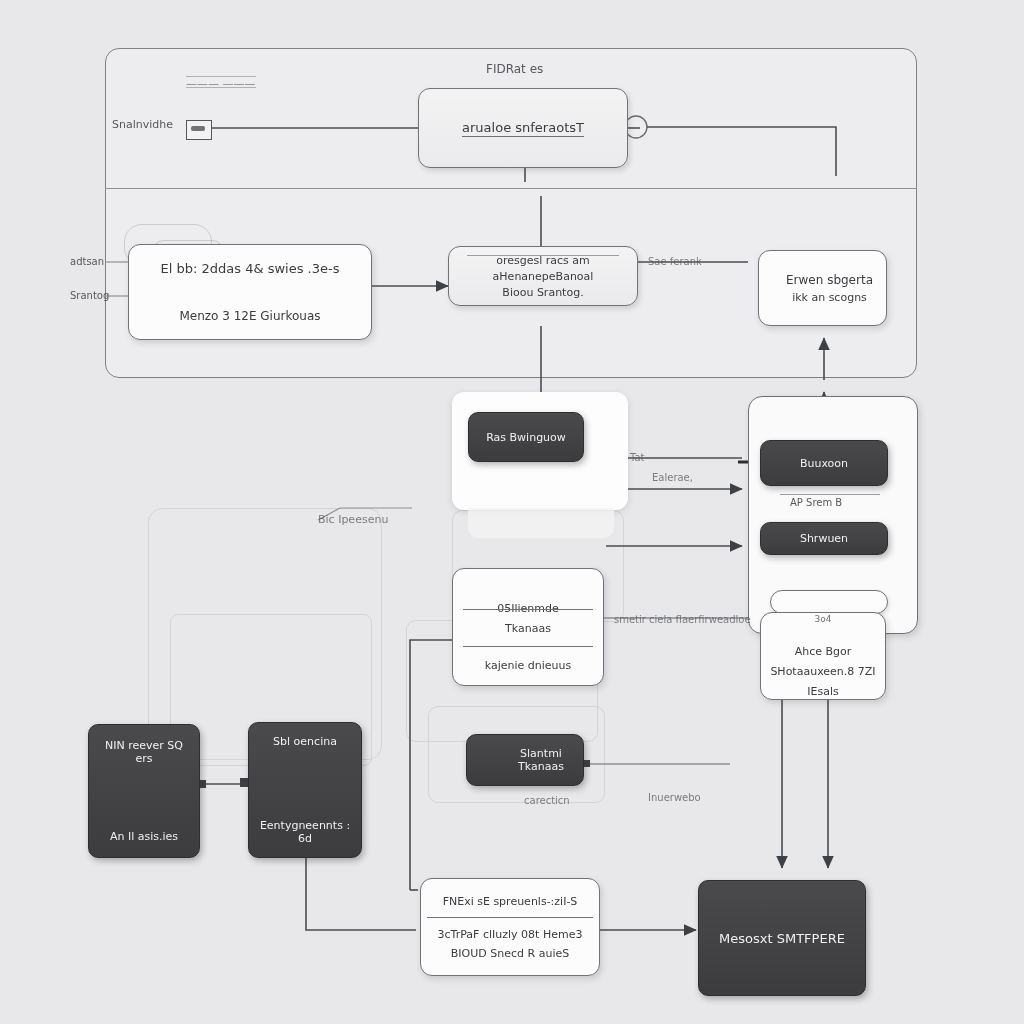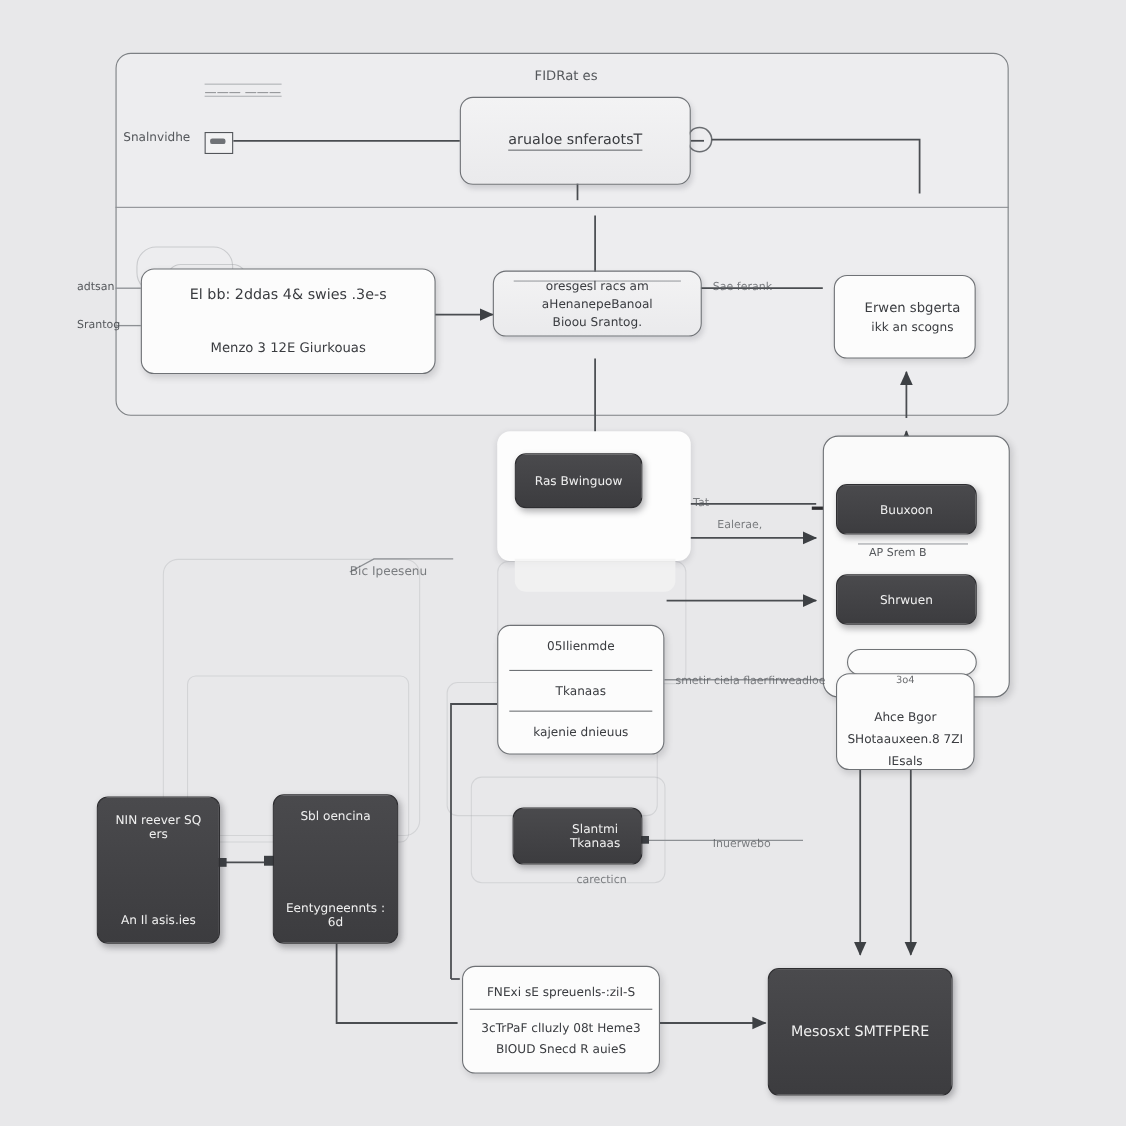--- a/index.html
+++ b/index.html
@@ -168,21 +168,21 @@
   <div class="node light" style="left:418px;top:88px;width:210px;height:80px;">
     <div class="t13 fuzzy underline">arualoe snferaotsT</div>
   </div>
 
   <div class="label-free t10 fuzzy" style="left:70px;top:256px;">adtsan</div>
   <div class="label-free t10 fuzzy" style="left:70px;top:290px;">Srantog</div>
 
   <div class="ghostshape" style="left:124px;top:224px;width:86px;height:40px;border-radius:18px;opacity:.45;"></div>
   <div class="ghostshape" style="left:152px;top:240px;width:70px;height:30px;border-radius:12px;opacity:.45;"></div>
 
-  <div class="node white" style="left:128px;top:244px;width:268px;height:96px;justify-content:space-around;">
+  <div class="node white" style="left:128px;top:244px;width:244px;height:96px;justify-content:space-around;">
     <div class="t13 fuzzy">El bb: 2ddas 4&amp; swies .3e-s</div>
     <div class="t12 fuzzy">Menzo 3 12E Giurkouas</div>
   </div>
 
   <div class="node light" style="left:448px;top:246px;width:190px;height:60px;justify-content:center;gap:3px;">
     <div style="position:absolute;left:18px;top:8px;right:18px;height:1px;background:#9b9ea2;"></div>
     <div class="t11 fuzzy">oresgesl racs am</div>
     <div class="t11 fuzzy">aHenanepeBanoal</div>
     <div class="t11 fuzzy">Bioou Srantog.</div>
   </div>
@@ -211,28 +211,28 @@
   <div style="position:absolute;left:748px;top:396px;width:168px;height:236px;
               background:#fafafa;border:1.4px solid #6f7276;border-radius:14px;
               box-shadow:2px 3px 6px rgba(80,80,86,.2);"></div>
 
   <div class="node dark" style="left:760px;top:440px;width:128px;height:46px;">
     <div class="t11 fuzzy">Buuxoon</div>
   </div>
   <div class="label-free t10 fuzzy" style="left:790px;top:497px;">AP Srem B</div>
   <div style="position:absolute;left:780px;top:494px;width:100px;height:1.2px;background:#9b9ea2;"></div>
 
-  <div class="node dark" style="left:760px;top:522px;width:128px;height:46px;align-items:center;">
+  <div class="node dark" style="left:760px;top:522px;width:128px;height:33px;align-items:center;">
     <div class="t11 fuzzy">Shrwuen</div>
   </div>
 
   <div class="label-free t10 fuzzier" style="left:614px;top:614px;">smetir ciela  flaerfirweadloe</div>
 
   <div class="rowcard" style="left:452px;top:568px;width:152px;height:118px;">
-    <div class="r t11 fuzzy" style="top:1px;height:34px;">05Ilienmde</div>
+    <div class="r t11 fuzzy" style="top:22px;height:34px;">05Ilienmde</div>
     <div class="sep" style="top:40px;"></div>
     <div class="r t11 fuzzy" style="top:42px;height:34px;">Tkanaas</div>
     <div class="sep" style="top:77px;"></div>
     <div class="r t11 fuzzy" style="top:79px;height:34px;">kajenie dnieuus</div>
   </div>
 
   <div class="pill" style="left:770px;top:590px;width:116px;height:22px;"></div>
 
   <div class="node white" style="left:760px;top:612px;width:126px;height:88px;gap:7px;justify-content:center;">
     <div style="display:flex;align-items:center;gap:21px;flex-direction:column;">
@@ -252,21 +252,21 @@
   <div class="node dark" style="left:248px;top:722px;width:114px;height:136px;justify-content:space-between;
               padding:12px 8px;">
     <div class="t11 fuzzy">Sbl oencina</div>
     <div class="t11 fuzzy">Eentygneennts : 6d</div>
   </div>
 
   <div class="node dark" style="left:466px;top:734px;width:118px;height:52px;padding-left:32px;">
     <div class="t11 fuzzy">Slantmi Tkanaas</div>
   </div>
   <div class="label-free t10 fuzzier" style="left:524px;top:795px;">carecticn</div>
-  <div class="label-free t10 fuzzier" style="left:648px;top:762px;text-align:right;">Inuerwebo</div>
+  <div class="label-free t10 fuzzier" style="left:648px;top:792px;text-align:right;">Inuerwebo</div>
 
   <div class="node white" style="left:420px;top:878px;width:180px;height:98px;justify-content:center;gap:6px;">
     <div class="t11 fuzzy">FNExi sE spreuenls-:ziI-S</div>
     <div style="position:absolute;left:6px;right:6px;top:38px;height:1.2px;background:#6f7276;"></div>
     <div class="t11 fuzzy" style="margin-top:14px;">3cTrPaF clIuzly 08t Heme3</div>
     <div class="t11 fuzzy">BIOUD Snecd R auieS</div>
   </div>
 
   <div class="node dark" style="left:698px;top:880px;width:168px;height:116px;">
     <div class="t13 fuzzy">Mesosxt SMTFPERE</div>

